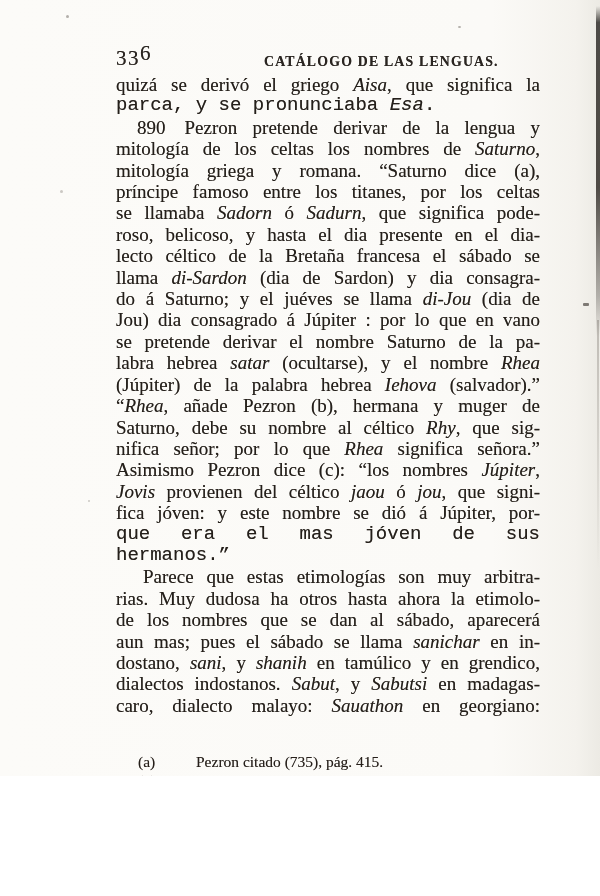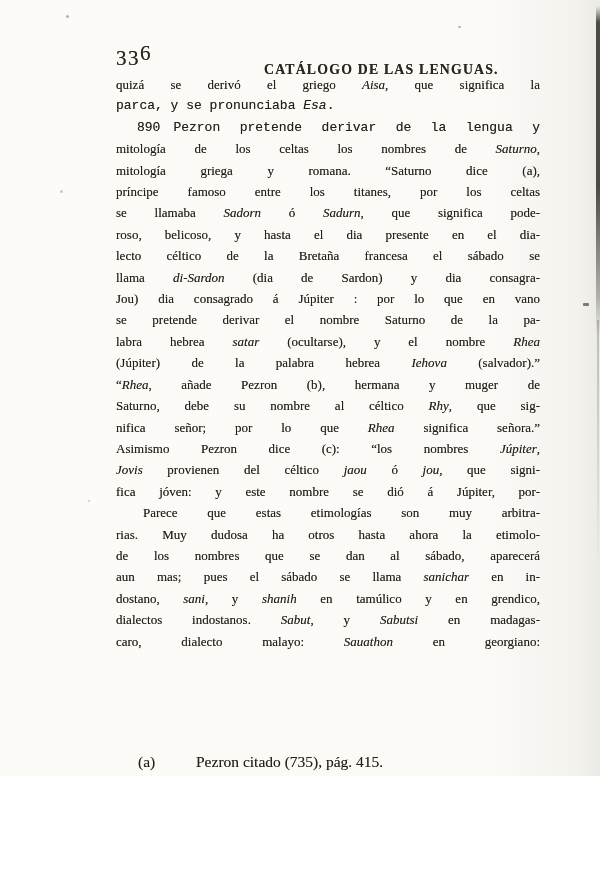--- a/index.html
+++ b/index.html
@@ -17,39 +17,39 @@
 
   
   .running-head { position: absolute; left: 116px; top: 42px; width: 426px; height: 32px; }
   .pagenum {
     position: absolute; left: 0; top: 4px;
     font-size: 21px; letter-spacing: 1.5px; color: #2a2521;
     text-shadow: 0 0 0.5px rgba(40,34,28,.65);
   }
   .pagenum .raised { display: inline-block; transform: translateY(-5px); }
   .head-title {
-    position: absolute; left: 148px; top: 20px;
+    position: absolute; left: 148px; top: 12px;
     font-size: 13.8px; font-weight: 700; letter-spacing: 1.2px;
     white-space: nowrap; color: #2a2521;
     text-shadow: 0 0 0.5px rgba(40,34,28,.6);
   }
 
   
   .body-text { position: absolute; left: 116px; top: 74px; width: 424px; }
   .line {
-    font-size: 13px;
+    font-size: 19px;
     line-height: 21.4px;
     text-align: justify;
     text-align-last: justify;
     white-space: normal;
     color: #241f1a;
     text-shadow: 0 0 0.5px rgba(36,31,26,.55);
   }
   .line.last { text-align-last: left; font-family: Liberation Mono, monospace; }
-  .line.indent-sm { padding-left: 21px; font-family: Liberation Mono, monospace; }
+  .line.indent-sm { padding-left: 21px; }
   .line.indent { padding-left: 27px; }
   .line i { font-style: italic; }
 
   
   .footnotes {
     position: absolute; left: 138px; top: 753px; width: 360px;
     font-size: 15.5px; line-height: 18.8px; color: #261f1a;
     text-shadow: 0 0 0.5px rgba(36,31,26,.5);
   }
   .fn-row { display: flex; }
@@ -90,30 +90,32 @@
       <div class="line">quizá se derivó el griego <i>Aisa</i>, que significa la</div>
       <div class="line last">parca, y se pronunciaba <i>Esa</i>.</div>
       <div class="line indent-sm">890  Pezron pretende derivar de la lengua y</div>
       <div class="line">mitología de los celtas los nombres de <i>Saturno</i>,</div>
       <div class="line">mitología griega y romana. “Saturno dice (a),</div>
       <div class="line">príncipe famoso entre los titanes, por los celtas</div>
       <div class="line">se llamaba <i>Sadorn</i> ó <i>Sadurn</i>, que significa pode-</div>
       <div class="line">roso, belicoso, y hasta el dia presente en el dia-</div>
       <div class="line">lecto céltico de la Bretaña francesa el sábado se</div>
       <div class="line">llama <i>di-Sardon</i> (dia de Sardon) y dia consagra-</div>
+      <div class="line">do á Saturno; y el juéves se llama <i>di-Jou</i> (dia de</div>
       <div class="line">Jou) dia consagrado á Júpiter : por lo que en vano</div>
       <div class="line">se pretende derivar el nombre Saturno de la pa-</div>
       <div class="line">labra hebrea <i>satar</i> (ocultarse), y el nombre <i>Rhea</i></div>
       <div class="line">(Júpiter) de la palabra hebrea <i>Iehova</i> (salvador).”</div>
       <div class="line">“<i>Rhea</i>, añade Pezron (b), hermana y muger de</div>
       <div class="line">Saturno, debe su nombre al céltico <i>Rhy</i>, que sig-</div>
       <div class="line">nifica señor; por lo que <i>Rhea</i> significa señora.”</div>
       <div class="line">Asimismo Pezron dice (c): “los nombres <i>Júpiter</i>,</div>
       <div class="line"><i>Jovis</i> provienen del céltico <i>jaou</i> ó <i>jou</i>, que signi-</div>
       <div class="line">fica jóven: y este nombre se dió á Júpiter, por-</div>
+      <div class="line last">que era el mas jóven de sus hermanos.”</div>
       <div class="line indent">Parece que estas etimologías son muy arbitra-</div>
       <div class="line">rias. Muy dudosa ha otros hasta ahora la etimolo-</div>
       <div class="line">de los nombres que se dan al sábado, aparecerá</div>
       <div class="line">aun mas; pues el sábado se llama <i>sanichar</i> en in-</div>
       <div class="line">dostano, <i>sani</i>, y <i>shanih</i> en tamúlico y en grendico,</div>
       <div class="line">dialectos indostanos. <i>Sabut</i>, y <i>Sabutsi</i> en madagas-</div>
       <div class="line">caro, dialecto malayo: <i>Sauathon</i> en georgiano:</div>
     </div>
 
   <div class="footnotes">

